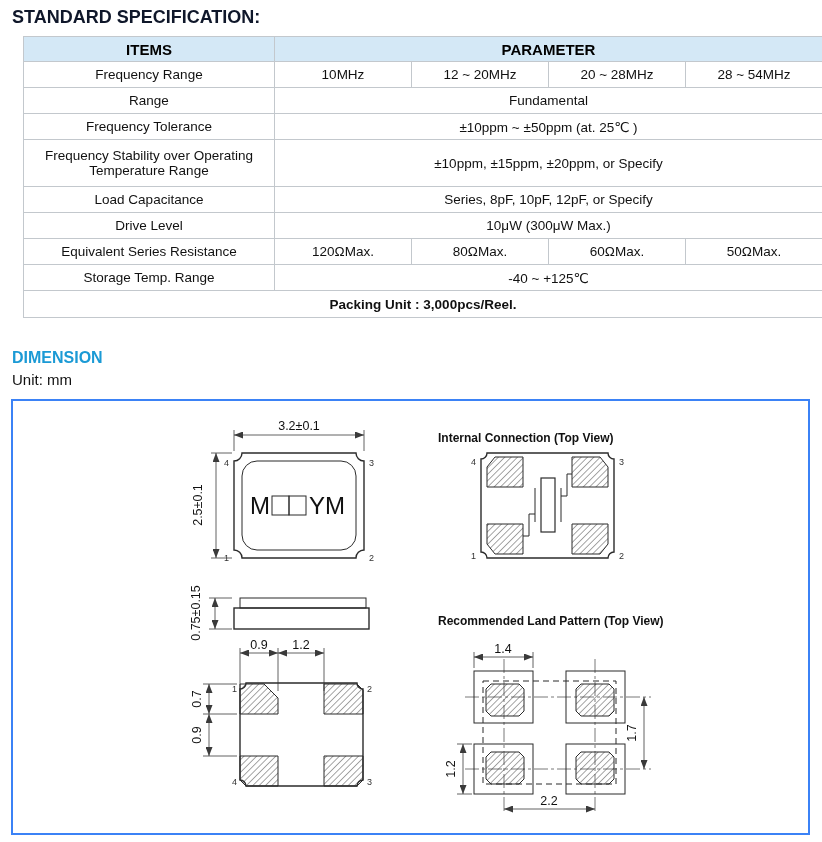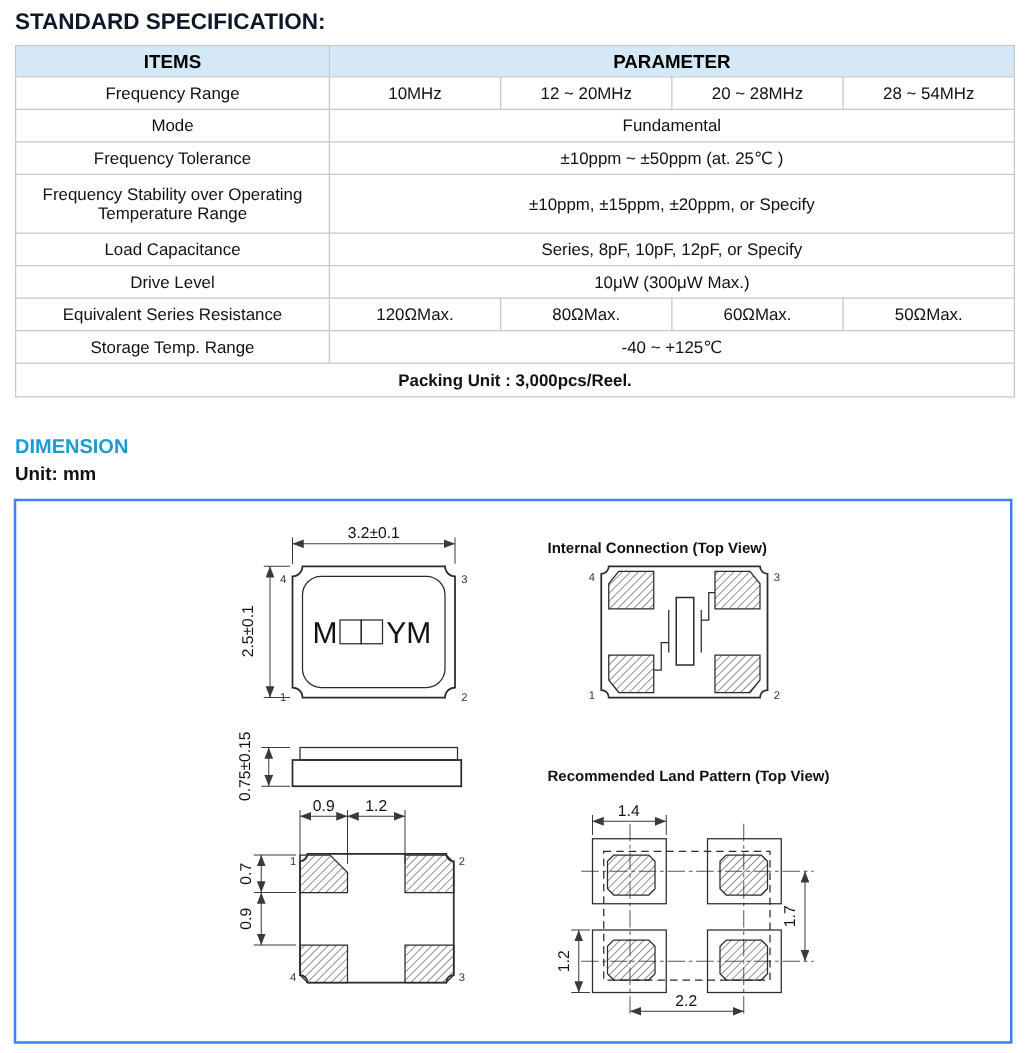--- a/index.html
+++ b/index.html
@@ -3,23 +3,23 @@
 <meta charset="utf-8">
 <style>
   html,body{margin:0;padding:0;}
   body{
     width:822px;height:842px;background:#ffffff;position:relative;
     font-family:"Liberation Sans","DejaVu Sans",sans-serif;color:#111;
   }
   .abs{position:absolute;}
   .sec-title{color:#0f172a;font-size:18px;font-weight:bold;letter-spacing:0px;}
   .dim-title{color:#1b9ad5;font-size:16px;font-weight:bold;}
-  .unit-label{font-size:15px;font-weight:bold;color:#111;}
-
-  table.spec{border-collapse:collapse;table-layout:fixed;width:799px;}
+  .unit-label{font-size:15px;font-weight:normal;color:#111;}
+
+  table.spec{border-collapse:collapse;table-layout:fixed;width:799px;margin-left:11px;}
   table.spec th, table.spec td{border:1px solid #c3c8cd;overflow:hidden;}
   table.spec th{background:#d4e8f6;font-size:15px;font-weight:bold;height:22px;color:#000;}
   table.spec td{font-size:13.5px;text-align:center;padding:1px 12px;color:#111;}
   tr.r td{height:23px;}
   tr.r2 td{height:44px;}
   td.packing{font-weight:bold;text-align:left;font-size:15px;height:24px;padding-left:7px;color:#000;}
 
   .dim-box{border:2px solid #3b82f6;width:795px;height:432px;background:#fff;}
 
   
@@ -55,21 +55,21 @@
     <th colspan="4">PARAMETER</th>
   </tr>
   <tr class="r">
     <td>Frequency Range</td>
     <td>10MHz</td>
     <td>12 ~ 20MHz</td>
     <td>20 ~ 28MHz</td>
     <td>28 ~ 54MHz</td>
   </tr>
   <tr class="r">
-    <td>Mode</td>
+    <td>Range</td>
     <td colspan="4">Fundamental</td>
   </tr>
   <tr class="r">
     <td>Frequency Tolerance</td>
     <td colspan="4">±10ppm ~ ±50ppm (at. 25℃ )</td>
   </tr>
   <tr class="r2">
     <td>Frequency Stability over Operating Temperature Range</td>
     <td colspan="4">±10ppm, ±15ppm, ±20ppm, or Specify</td>
   </tr>

